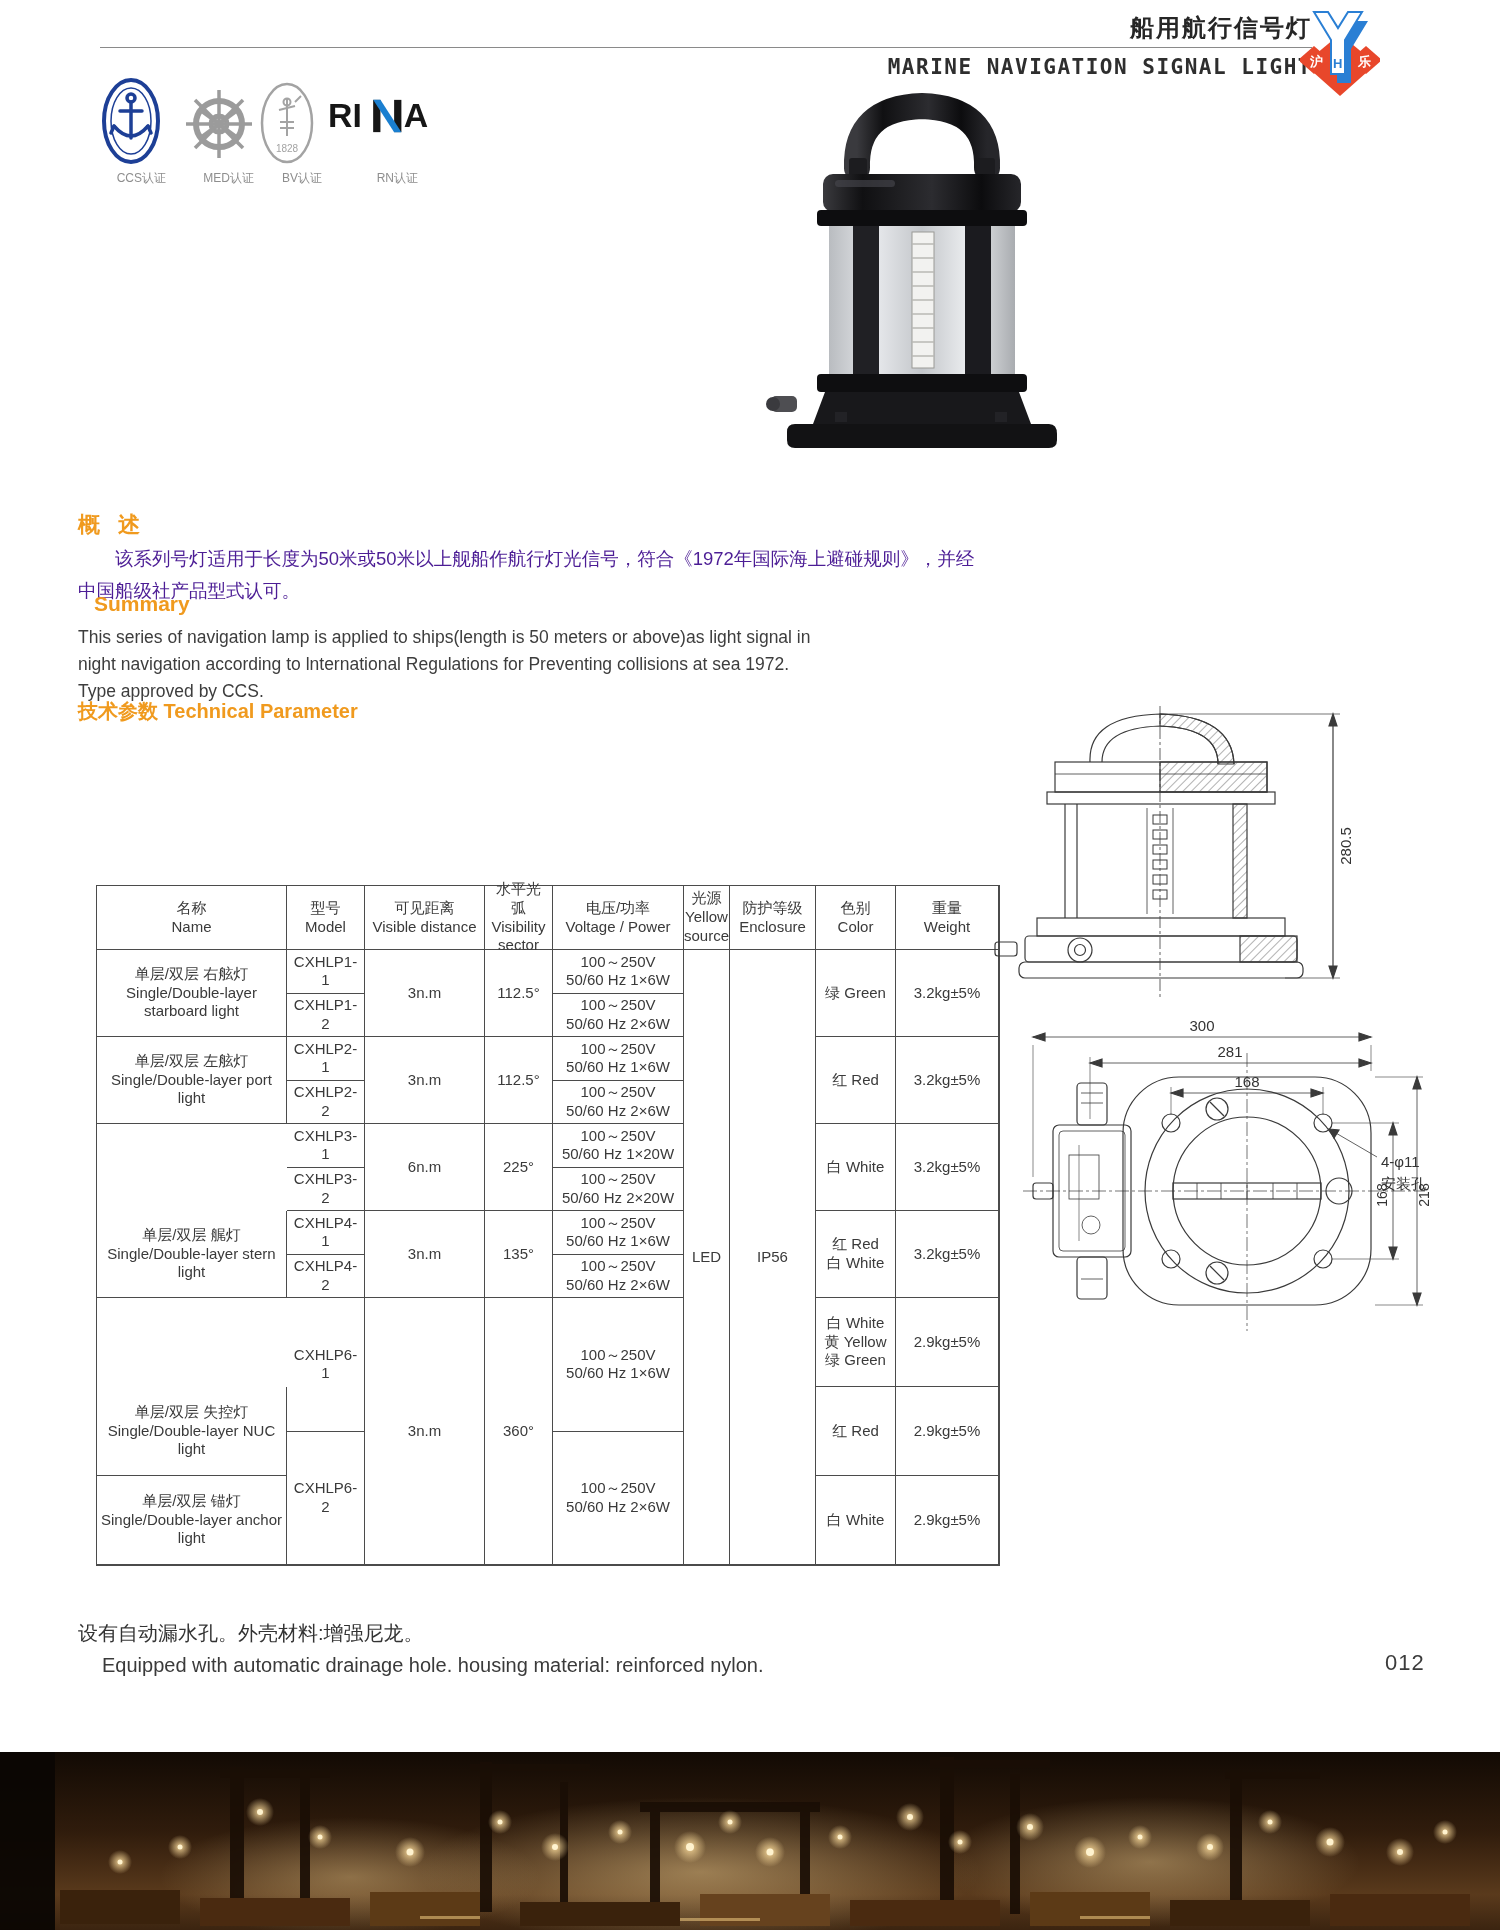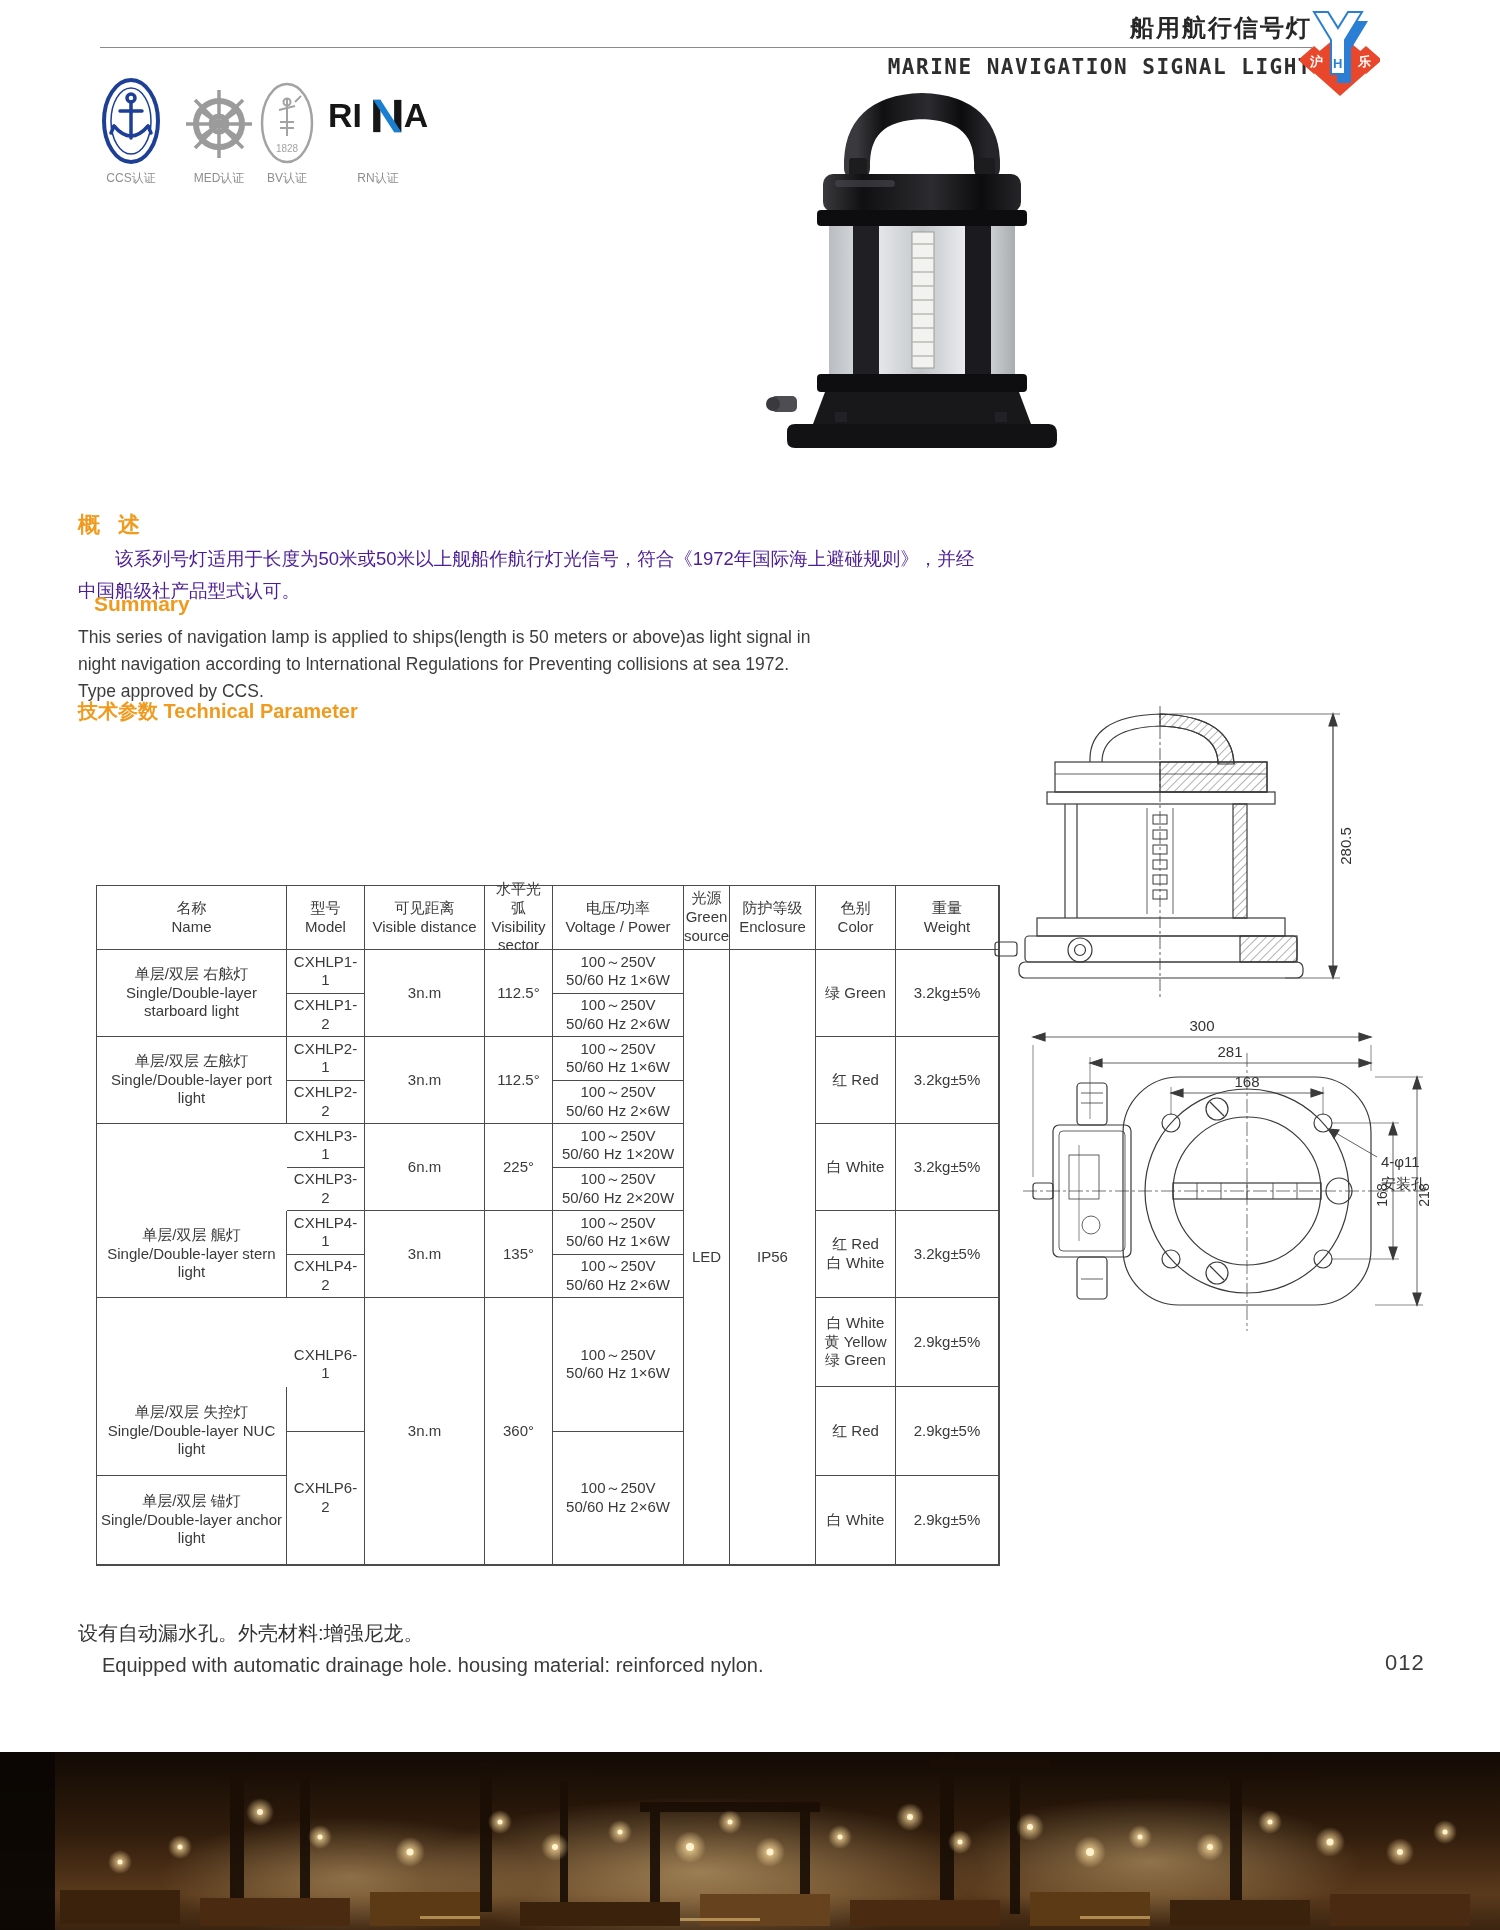--- a/index.html
+++ b/index.html
@@ -8,21 +8,21 @@
   .page { position:relative; width:1500px; height:1930px; background:#fff; overflow:hidden; }
   .abs { position:absolute; }
 
   
   .title-cn { top:12px; right:188px; font-size:24px; font-weight:bold; color:#262626; letter-spacing:2px; }
   .head-rule { top:47px; left:100px; width:1212px; height:0; border-top:1.5px solid #8a8a8a; }
   .title-en { top:55px; right:188px; font-size:21px; font-weight:bold; color:#2e2e2e;
               font-family:"DejaVu Sans Mono", monospace; letter-spacing:1.5px; }
 
   
-  .badge-label { font-size:12px; color:#8e8e8e; text-align:center; top:170px; }
+  .badge-label { font-size:12px; color:#8e8e8e; text-align:right; top:170px; }
 
   
   .h-orange { color:#F09A1E; font-weight:bold; }
   .sec-head-cn { left:78px; top:510px; font-size:22px; letter-spacing:6px; }
   .body-cn { left:78px; top:543px; width:900px; font-size:18.5px; line-height:1.75; color:#4c1d95; white-space:pre-line; }
   .sec-head-en { left:94px; top:592px; font-size:21px; }
   .body-en { left:78px; top:624px; width:780px; font-size:17.5px; line-height:1.55; color:#3d3d3d; white-space:pre-line; }
   .tech-head { left:78px; top:698px; font-size:20px; }
 
   
@@ -172,21 +172,21 @@
 Type approved by CCS.</div>
   <div class="abs h-orange tech-head">技术参数 Technical Parameter</div>
 
   <div class="abs ptable">
 
     <div class="hc" style="grid-area:1/1/2/2"><span>名称</span><span>Name</span></div>
     <div class="hc" style="grid-area:1/2/2/3"><span>型号</span><span>Model</span></div>
     <div class="hc" style="grid-area:1/3/2/4"><span>可见距离</span><span>Visible distance</span></div>
     <div class="hc" style="grid-area:1/4/2/5"><span>水平光弧</span><span>Visibility sector</span></div>
     <div class="hc" style="grid-area:1/5/2/6"><span>电压/功率</span><span>Voltage / Power</span></div>
-    <div class="hc" style="grid-area:1/6/2/7"><span>光源</span><span>Green source</span></div>
+    <div class="hc" style="grid-area:1/6/2/7"><span>光源</span><span>Yellow source</span></div>
     <div class="hc" style="grid-area:1/7/2/8"><span>防护等级</span><span>Enclosure</span></div>
     <div class="hc" style="grid-area:1/8/2/9"><span>色别</span><span>Color</span></div>
     <div class="hc" style="grid-area:1/9/2/10"><span>重量</span><span>Weight</span></div>
 
     <div style="grid-area:2/1/4/2"><span>单层/双层 右舷灯</span><span>Single/Double-layer starboard light</span></div>
     <div style="grid-area:2/2/3/3">CXHLP1-1</div>
     <div style="grid-area:3/2/4/3">CXHLP1-2</div>
     <div style="grid-area:2/3/4/4">3n.m</div>
     <div style="grid-area:2/4/4/5">112.5°</div>
     <div style="grid-area:2/5/3/6">100～250V

